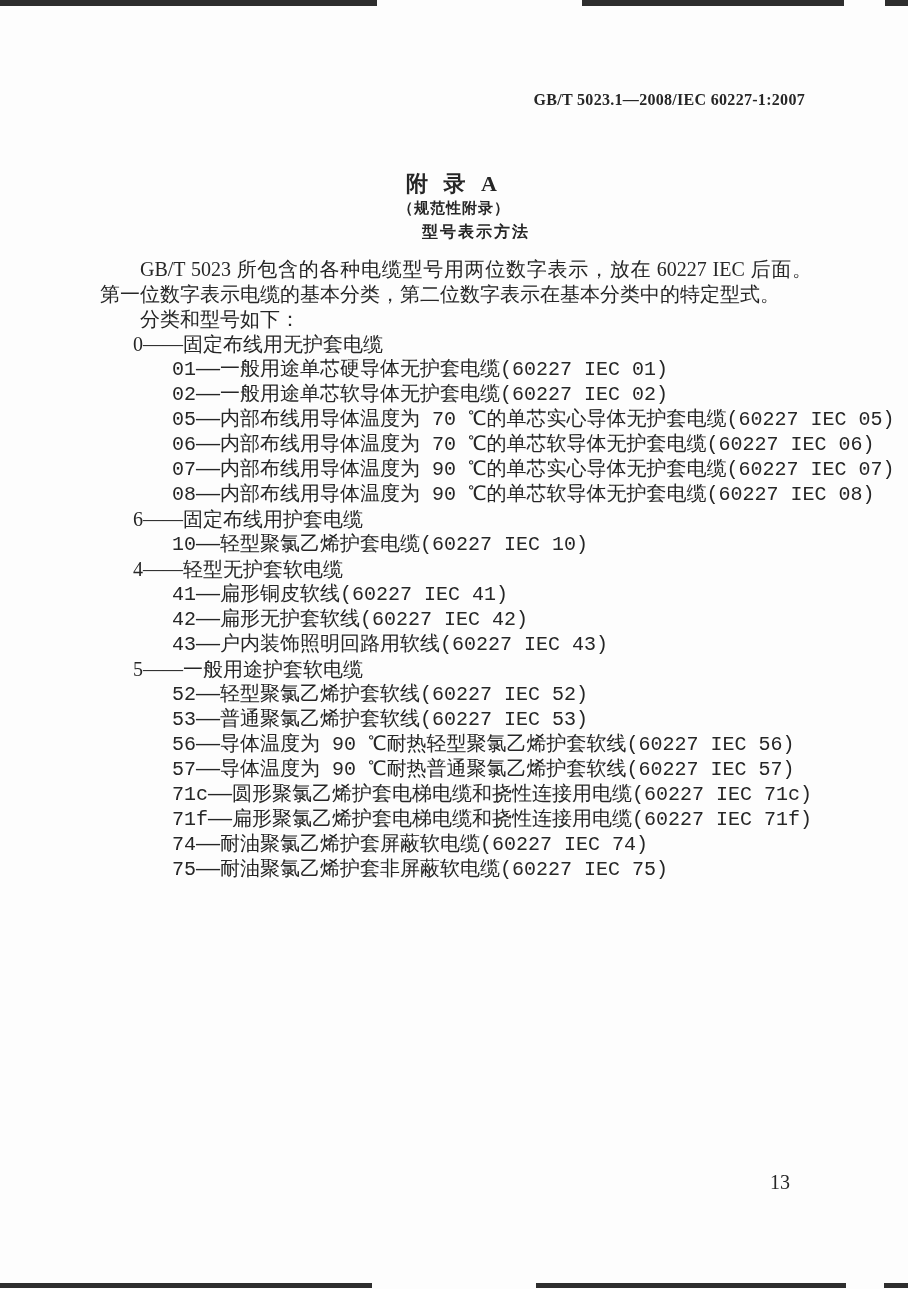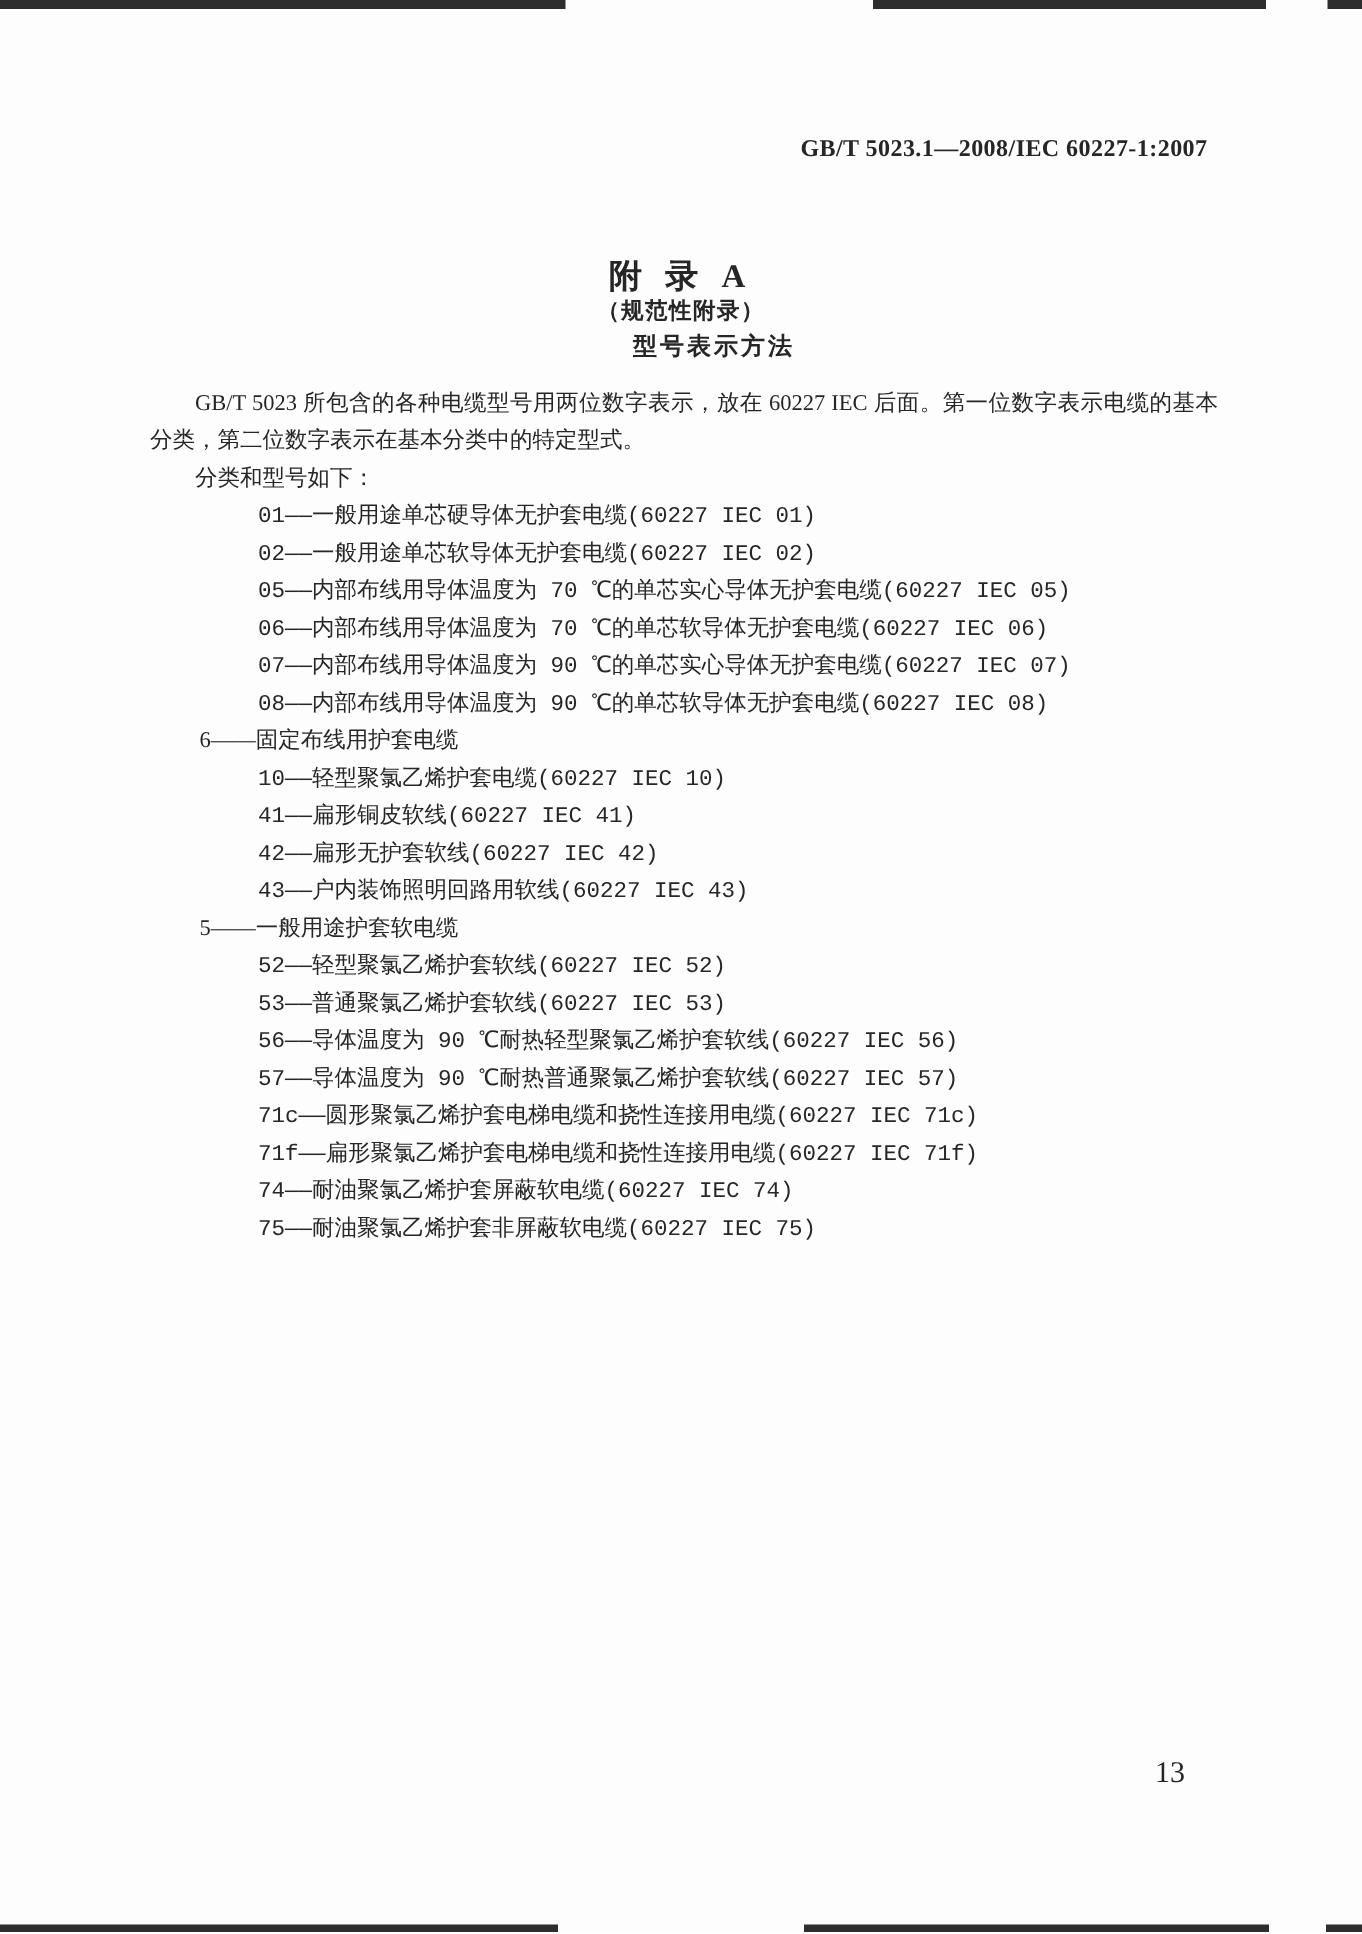--- a/index.html
+++ b/index.html
@@ -62,21 +62,21 @@
     line-height: 24px;
     letter-spacing: 2px;
     padding-left: 44px;
   }
 
   .body-text {
     position: absolute;
     left: 100px;
     top: 257px;
     width: 712px;
-    font-size: 15px;
+    font-size: 20px;
     line-height: 25px;
   }
   .body-text p {
     margin: 0;
   }
   .indent2 {
     text-indent: 2em;
     text-align: justify;
   }
   .lvl0 { padding-left: 33px; white-space: nowrap; }
@@ -105,30 +105,32 @@
   <div class="title-block">
     <div class="title-main">附 录 A</div>
     <div class="title-sub">（规范性附录）</div>
     <div class="title-heading">型号表示方法</div>
   </div>
 
   <div class="body-text">
     <p class="indent2">GB/T 5023 所包含的各种电缆型号用两位数字表示，放在 60227 IEC 后面。第一位数字表示电缆的基本分类，第二位数字表示在基本分类中的特定型式。</p>
     <p class="indent2">分类和型号如下：</p>
 
+    <div class="lvl0">0——固定布线用无护套电缆</div>
     <div class="lvl1">01——一般用途单芯硬导体无护套电缆(60227 IEC 01)</div>
     <div class="lvl1">02——一般用途单芯软导体无护套电缆(60227 IEC 02)</div>
     <div class="lvl1">05——内部布线用导体温度为 70 ℃的单芯实心导体无护套电缆(60227 IEC 05)</div>
     <div class="lvl1">06——内部布线用导体温度为 70 ℃的单芯软导体无护套电缆(60227 IEC 06)</div>
     <div class="lvl1">07——内部布线用导体温度为 90 ℃的单芯实心导体无护套电缆(60227 IEC 07)</div>
     <div class="lvl1">08——内部布线用导体温度为 90 ℃的单芯软导体无护套电缆(60227 IEC 08)</div>
 
     <div class="lvl0">6——固定布线用护套电缆</div>
     <div class="lvl1">10——轻型聚氯乙烯护套电缆(60227 IEC 10)</div>
 
+    <div class="lvl0">4——轻型无护套软电缆</div>
     <div class="lvl1">41——扁形铜皮软线(60227 IEC 41)</div>
     <div class="lvl1">42——扁形无护套软线(60227 IEC 42)</div>
     <div class="lvl1">43——户内装饰照明回路用软线(60227 IEC 43)</div>
 
     <div class="lvl0">5——一般用途护套软电缆</div>
     <div class="lvl1">52——轻型聚氯乙烯护套软线(60227 IEC 52)</div>
     <div class="lvl1">53——普通聚氯乙烯护套软线(60227 IEC 53)</div>
     <div class="lvl1">56——导体温度为 90 ℃耐热轻型聚氯乙烯护套软线(60227 IEC 56)</div>
     <div class="lvl1">57——导体温度为 90 ℃耐热普通聚氯乙烯护套软线(60227 IEC 57)</div>
 

